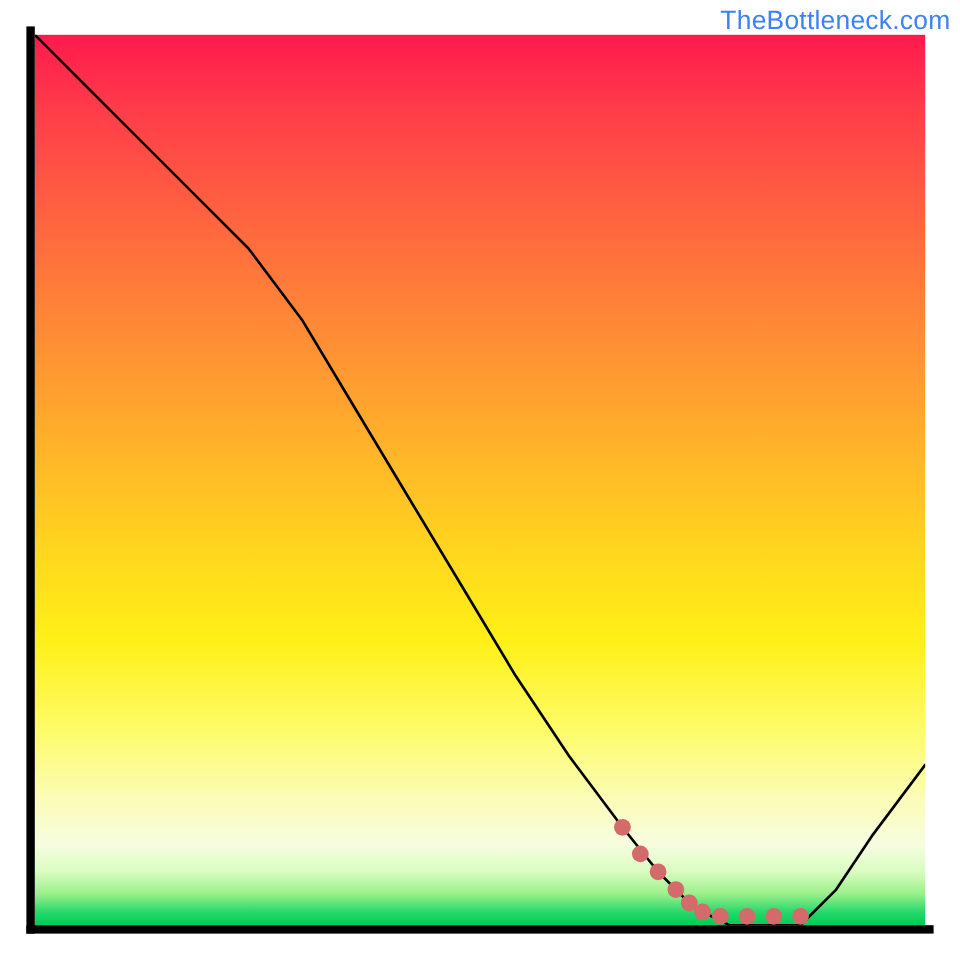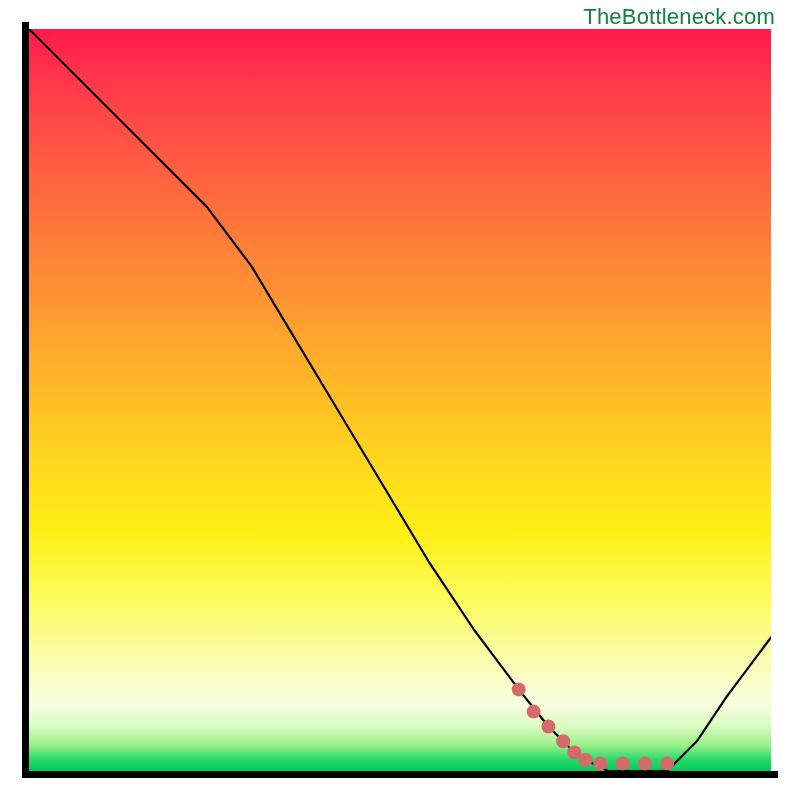--- a/index.html
+++ b/index.html
@@ -56,22 +56,22 @@
     left: 22px;
     top: 771px;
     width: 756px;
     height: 7px;
     background: #000;
   }
   
   .watermark {
     position: absolute;
     top: 4px;
-    right: 25px;
-    color: #15803d;
+    right: 8px;
+    color: #3b82f6;
     font-size: 22px;
     letter-spacing: 0.2px;
     font-weight: 400;
     user-select: none;
   }
   
   .curve-layer {
     position: absolute;
     left: 29px;
     top: 29px;

